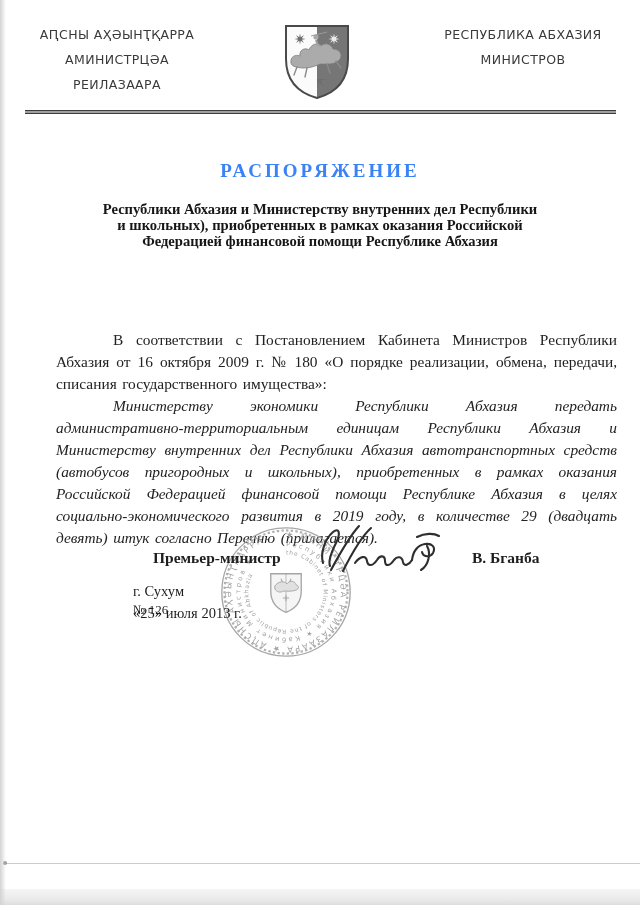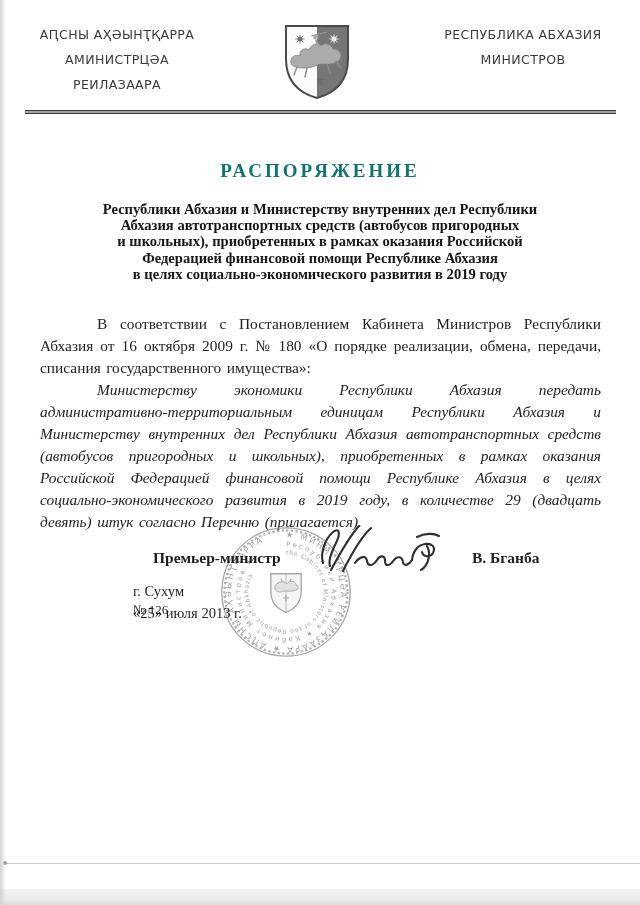--- a/index.html
+++ b/index.html
@@ -20,29 +20,29 @@
   .hdr-right{left:433px;}
   .emblem{position:absolute;left:283px;top:23px;width:68px;height:78px;}
   
   .rule{
     position:absolute;left:25px;top:110px;width:591px;height:2px;
     background:#9f9f9f;border-top:1.4px solid #3d3d3d;border-bottom:1.4px solid #3d3d3d;
   }
   
   .doc-title{
     position:absolute;left:0;top:160px;width:640px;text-align:center;
-    font-weight:bold;font-size:19px;letter-spacing:3px;color:#0f766e;
+    font-weight:bold;font-size:19px;letter-spacing:3px;color:#3b82f6;
   }
   .subject{
     position:absolute;left:58px;top:201px;width:524px;text-align:center;
     font-weight:bold;font-size:14.6px;line-height:16.2px;color:#161616;
   }
   
   .para{
-    position:absolute;left:40px;width:561px;margin:0;
+    position:absolute;left:40px;width:561px;margin:16px;
     text-align:justify;font-size:15.4px;line-height:22px;
     word-spacing:1.6px;text-indent:57px;color:#222222;
   }
   .p1{top:313px;}
   .p2{top:379px;font-style:italic;}
   
   .sig-role{position:absolute;left:133px;top:549px;font-weight:bold;font-size:15.5px;z-index:3;margin-left:20px;}
   .sig-name{position:absolute;left:472px;top:549px;font-weight:bold;font-size:15.5px;z-index:3;}
   .city  {position:absolute;left:133px;top:583px;font-size:14.5px;z-index:3;}
   .date  {position:absolute;left:133px;top:605px;font-size:14.5px;z-index:3;}
@@ -101,24 +101,22 @@
     <use href="#e-star8" transform="translate(34,56) scale(1.02)" fill="#ededed" clip-path="url(#e-clipR)"></use>
     <use href="#e-shield" fill="none" stroke="#4a4a4a" stroke-width="2"></use>
   </svg>
 
   <div class="rule"></div>
 
   <div class="doc-title">РАСПОРЯЖЕНИЕ</div>
 
   <div class="subject">
     <div>Республики Абхазия и Министерству внутренних дел Республики</div>
-    <div>Абхазия автотранспортных средств (автобусов пригородных</div>
     <div>и школьных), приобретенных в рамках оказания Российской</div>
     <div>Федерацией финансовой помощи Республике Абхазия</div>
-    <div>в целях социально-экономического развития в 2019 году</div>
   </div>
 
   <p class="para p1">В соответствии с Постановлением Кабинета Министров Республики Абхазия от 16 октября 2009 г. № 180 «О порядке реализации, обмена, передачи, списания государственного имущества»:</p>
   <p class="para p2">Министерству экономики Республики Абхазия передать административно-территориальным единицам Республики Абхазия и Министерству внутренних дел Республики Абхазия автотранспортных средств (автобусов пригородных и школьных), приобретенных в рамках оказания Российской Федерацией финансовой помощи Республике Абхазия в целях социально-экономического развития в 2019 году, в количестве 29 (двадцать девять) штук согласно Перечню (прилагается).</p>
 
   <svg class="stamp" viewBox="0 0 130 130" aria-hidden="true">
     <defs>
       <path id="s-ring-outer" d="M65,11 a54,54 0 1 1 -0.1,0"></path>
       <path id="s-ring-middle" d="M65,20 a45,45 0 1 1 -0.1,0"></path>
       <path id="s-ring-inner" d="M65,28 a37,37 0 1 1 -0.1,0"></path>

